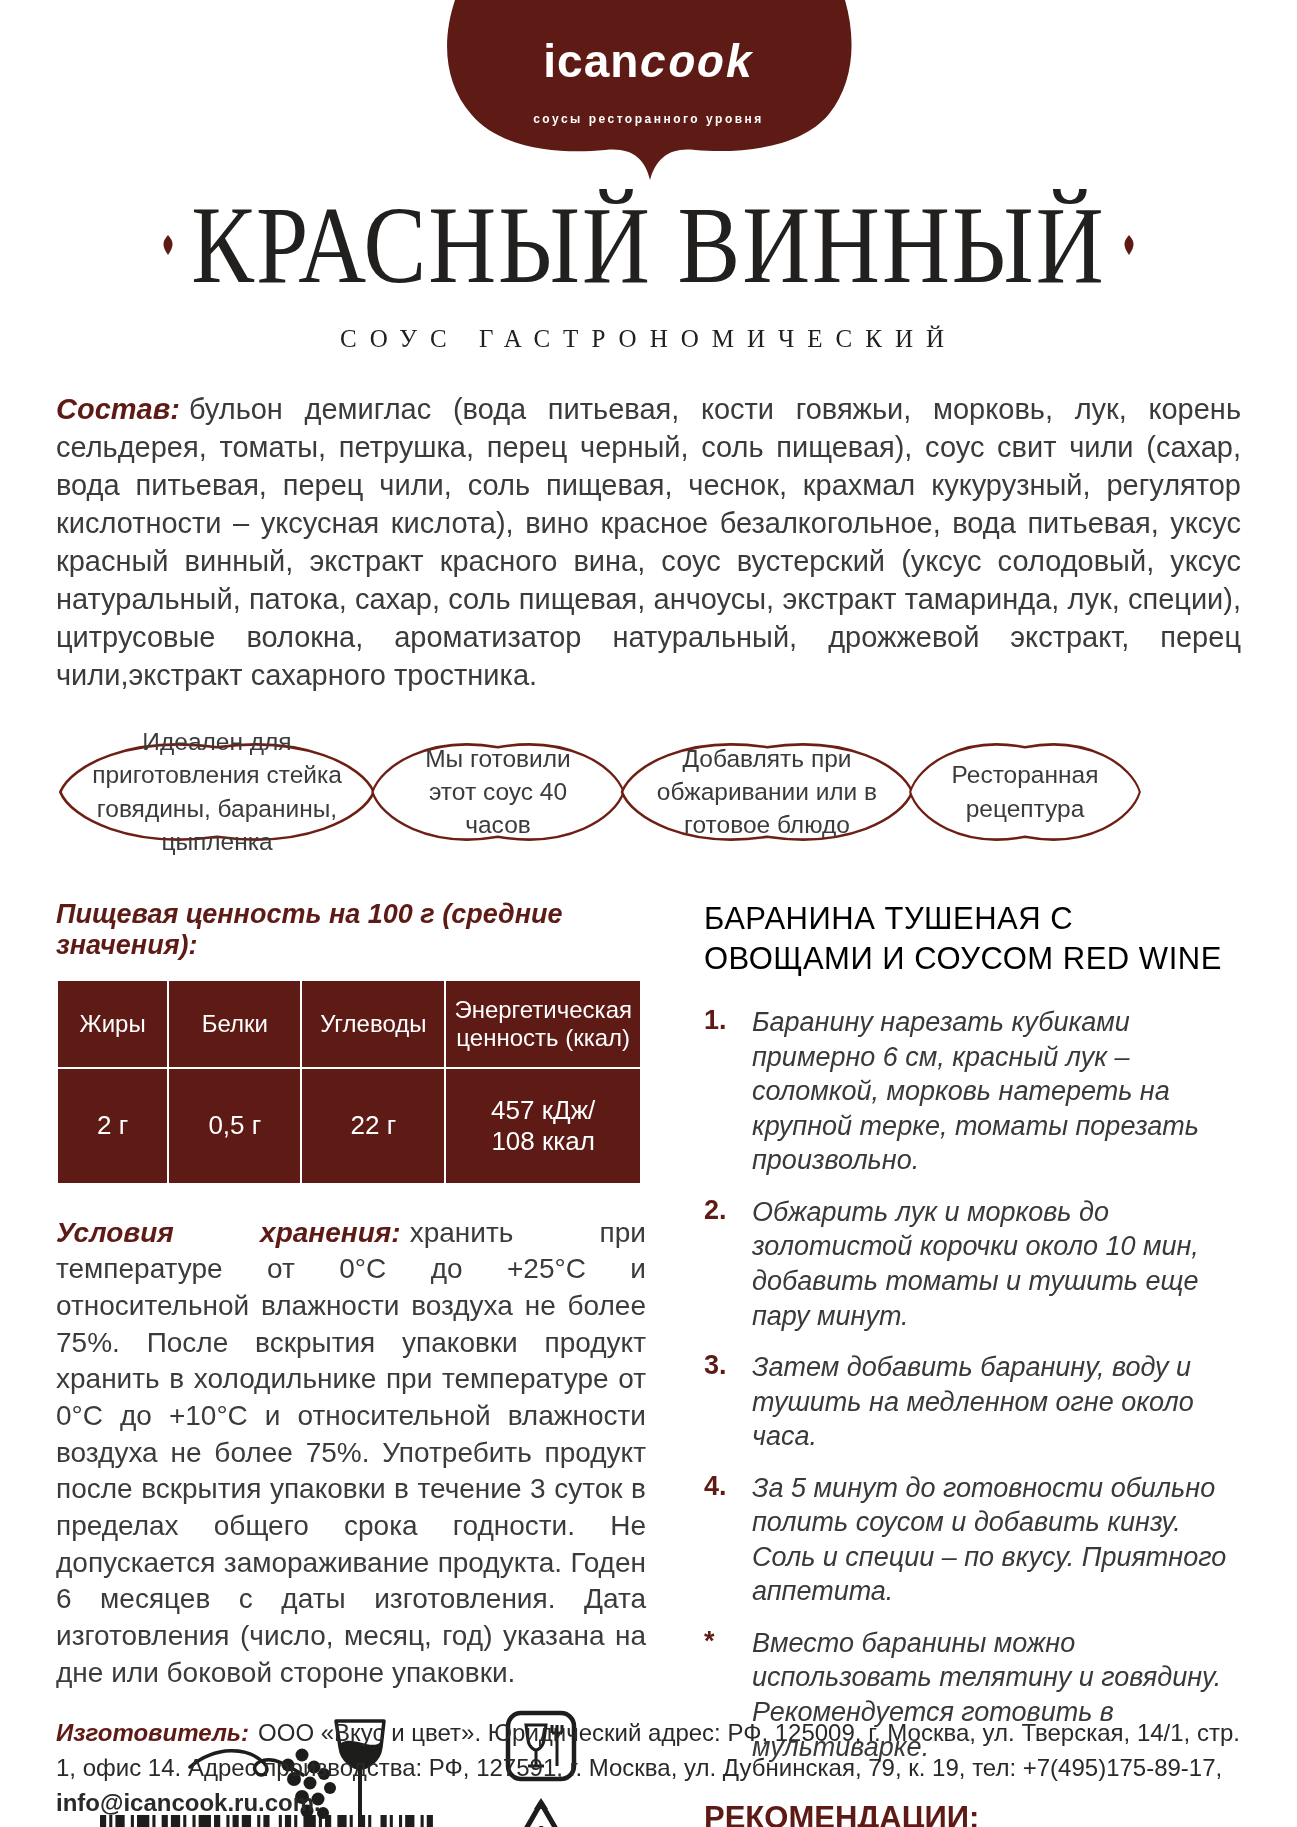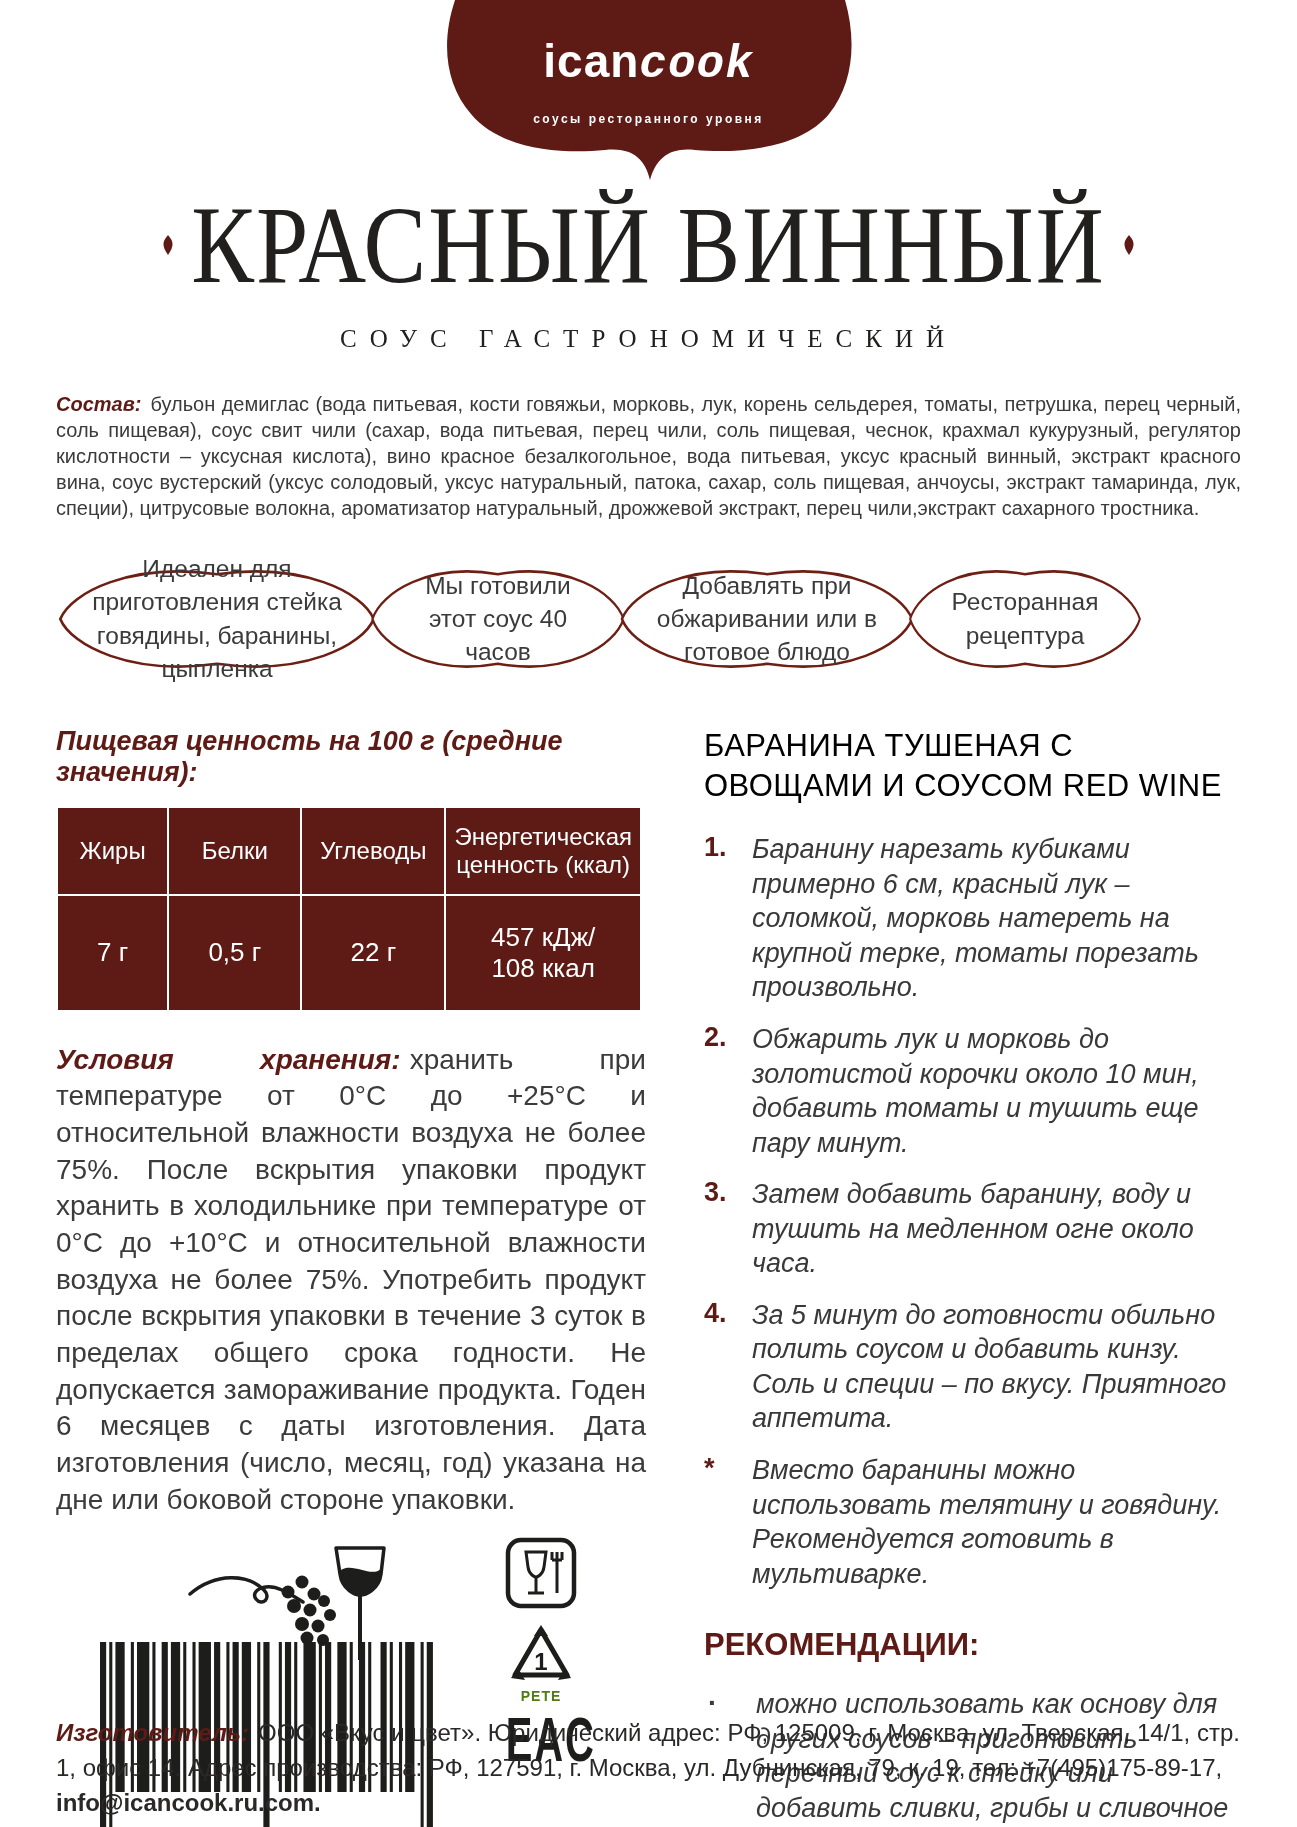--- a/index.html
+++ b/index.html
@@ -21,21 +21,21 @@
   .title {
     font-family:"Liberation Serif","DejaVu Serif",serif; font-weight:500;
     font-size:94px; letter-spacing:2px; color:#22201f; line-height:1.05;
     transform:scaleY(1.16); transform-origin:center;
   }
   .subtitle {
     margin-top:30px; text-align:center; font-family:"Liberation Serif","DejaVu Serif",serif;
     font-size:25px; letter-spacing:13px; color:#22201f;
   }
   
-  .ingredients { margin:38px 56px 0; font-size:20px; line-height:1.31; text-align:justify; color:#3c3b3b; }
+  .ingredients { margin:38px 56px 0; font-size:29px; line-height:1.31; text-align:justify; color:#3c3b3b; }
   .lead { color:#5e1b16; font-weight:bold; font-style:italic; margin-right:9px; }
   
   .badges { display:flex; margin:36px 56px 0; }
   .badge { position:relative; height:122px; }
   .badge + .badge { margin-left:-9px; }
   .badge svg { position:absolute; inset:0; width:100%; height:100%; }
   .badge-text { position:absolute; inset:0; display:flex; align-items:center; justify-content:center;
     text-align:center; font-size:24.5px; line-height:1.36; color:#3c3b3b; }
   .b1 { width:322px; } .b1 .badge-text span { max-width:286px; }
   .b2 { width:258px; } .b2 .badge-text span { max-width:160px; }
@@ -150,21 +150,21 @@
       <div class="nutri-h">Пищевая ценность на 100 г (средние значения):</div>
       <table class="nutri">
         <tbody>
             <tr>
           <th class="cw1">Жиры</th>
           <th class="cw2">Белки</th>
           <th class="cw3">Углеводы</th>
           <th class="cw4">Энергетическая ценность (ккал)</th>
         </tr>
         <tr>
-          <td>7 г</td>
+          <td>2 г</td>
           <td>0,5 г</td>
           <td>22 г</td>
           <td>457 кДж/
 108 ккал</td>
         </tr>
       </tbody>
         </table>
 
       <p class="storage"><span class="lead">Условия хранения:</span><span>хранить при температуре от 0°С до +25°С и относительной влажности воздуха не более 75%. После вскрытия упаковки продукт хранить в холодильнике при температуре от 0°С до +10°С и относительной влажности воздуха не более 75%. Употребить продукт после вскрытия упаковки в течение 3 суток в пределах общего срока годности. Не допускается замораживание продукта. Годен 6 месяцев с даты изготовления. Дата изготовления (число, месяц, год) указана на дне или боковой стороне упаковки.</span></p>
 

